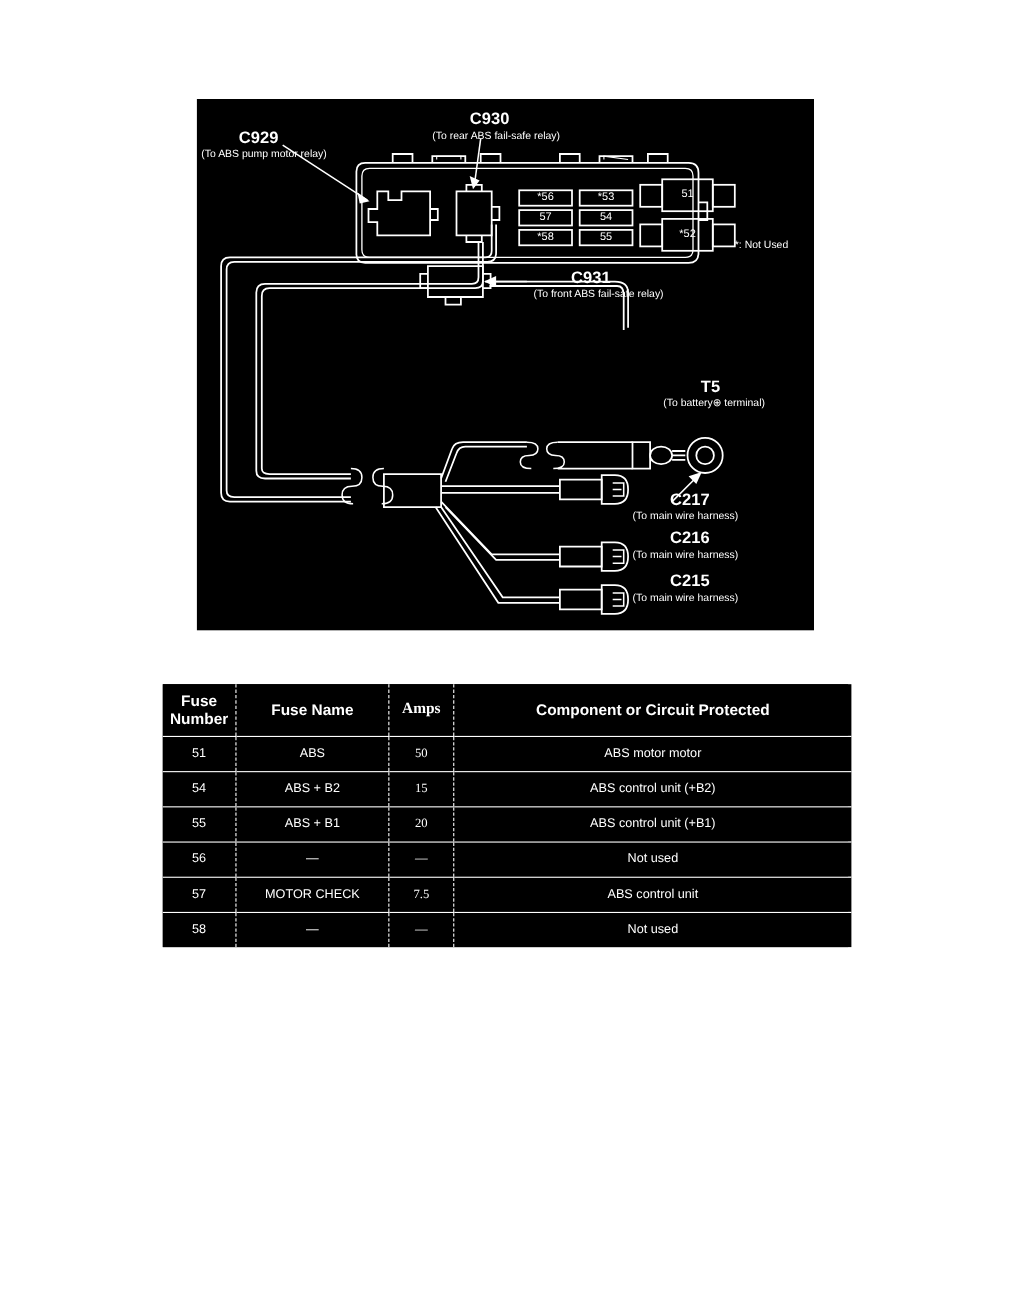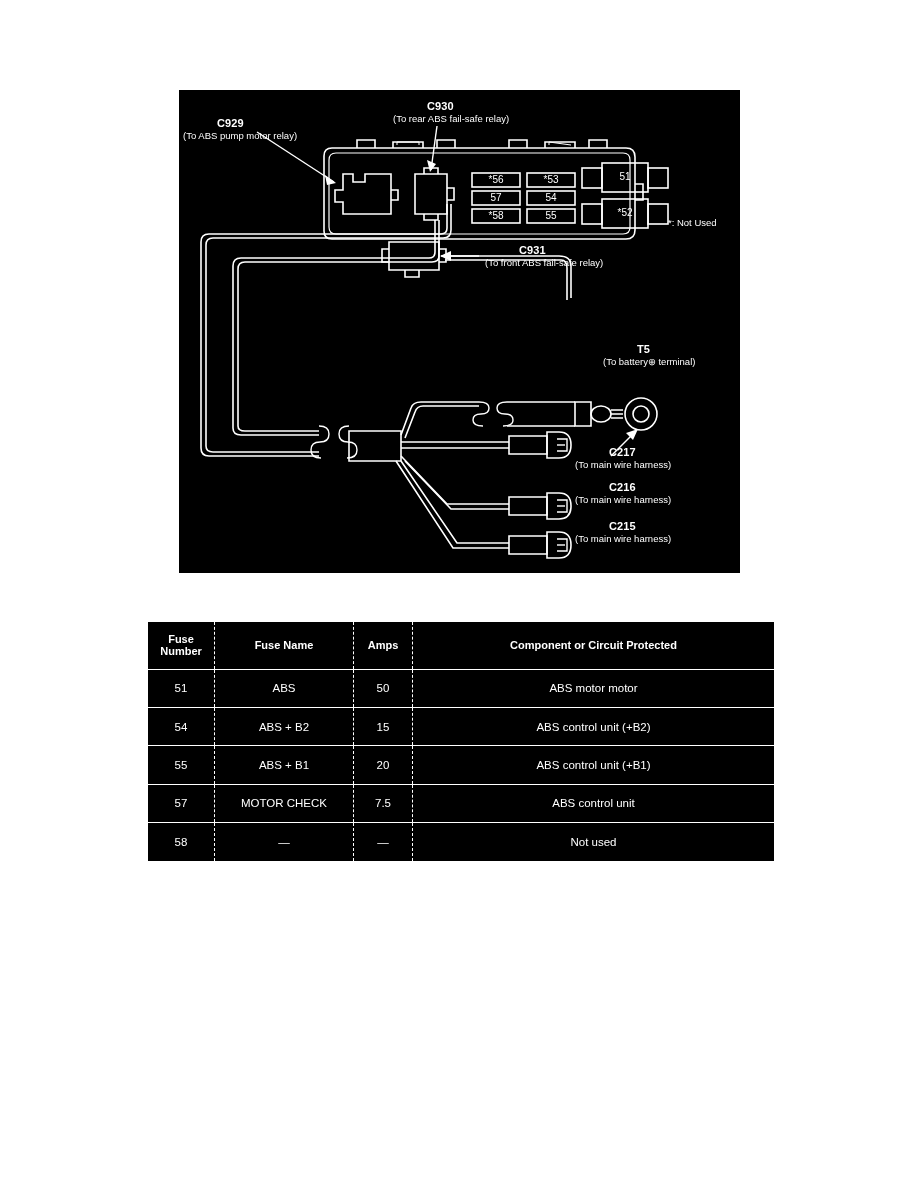--- a/index.html
+++ b/index.html
@@ -10,21 +10,21 @@
   }
 
   
   #diagram-panel{
     position:absolute;left:179px;top:90px;width:561px;height:483px;
     background:#000000;
   }
   #diagram-svg{position:absolute;left:0;top:0;width:561px;height:483px;}
 
   .lbl{position:absolute;color:#ffffff;line-height:1.18;white-space:nowrap;}
-  .lbl .code{font-weight:bold;font-size:11px;display:block;letter-spacing:.1px;padding-left:34px;}
+  .lbl .code{font-weight:bold;font-size:15px;display:block;letter-spacing:.1px;padding-left:34px;}
   .lbl .desc{font-size:9.5px;display:block;}
   .lbl.inline{font-size:9.5px;}
 
   
   .fuse-txt{
     position:absolute;color:#ffffff;font-size:10px;
     text-align:center;line-height:1;white-space:nowrap;
   }
 
   
@@ -33,31 +33,31 @@
     background:#000000;
   }
   table#fuse-table{
     border-collapse:collapse;width:623px;height:239px;
     table-layout:fixed;
   }
   table#fuse-table th,table#fuse-table td{
     color:#ffffff;background:#000000;padding:0;text-align:center;
     font-size:11.5px;vertical-align:middle;
   }
-  table#fuse-table th{font-weight:bold;font-size:11px;}
+  table#fuse-table th{font-weight:bold;font-size:14px;}
   thead tr{height:47px;}
   tbody tr{height:23.8px;}
   
   thead th{border-bottom:1.6px solid #ffffff;}
   tbody td{border-bottom:1.4px solid #ffffff;}
   tbody tr:last-child td{border-bottom:none;}
   
   .c-num{width:66px;}
   .c-name{width:138px;border-left:1.3px dashed #ffffff;}
-  .c-amps{width:58px;border-left:1.3px dashed #ffffff;}
+  .c-amps{width:58px;border-left:1.3px dashed #ffffff;font-family:Liberation Serif, serif;}
   .c-desc{width:361px;border-left:1.3px dashed #ffffff;text-align:left;padding-left:14px;}
   thead .c-name,thead .c-amps,thead .c-desc{border-left:1.3px dashed #ffffff;}
   thead .c-desc{text-align:center;padding-left:0;}
   .hdr2{display:block;}
 </style>
 </head>
 <body>
 
 <div id="diagram-panel">
 
@@ -260,20 +260,26 @@
           <td class="c-amps">15</td>
           <td class="c-desc">ABS control unit (+B2)</td>
         </tr>
         <tr>
           <td class="c-num">55</td>
           <td class="c-name">ABS + B1</td>
           <td class="c-amps">20</td>
           <td class="c-desc">ABS control unit (+B1)</td>
         </tr>
         <tr>
+          <td class="c-num">56</td>
+          <td class="c-name">—</td>
+          <td class="c-amps">—</td>
+          <td class="c-desc">Not used</td>
+        </tr>
+        <tr>
           <td class="c-num">57</td>
           <td class="c-name">MOTOR CHECK</td>
           <td class="c-amps">7.5</td>
           <td class="c-desc">ABS control unit</td>
         </tr>
         <tr>
           <td class="c-num">58</td>
           <td class="c-name">—</td>
           <td class="c-amps">—</td>
           <td class="c-desc">Not used</td>

